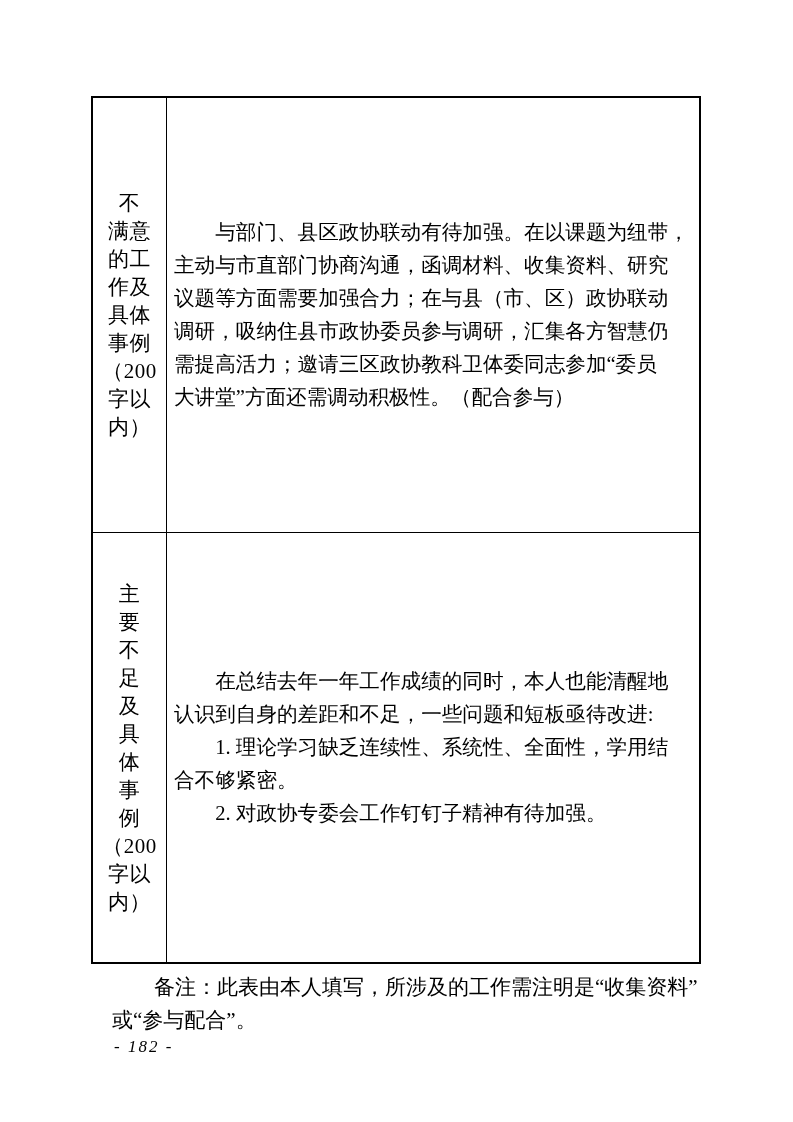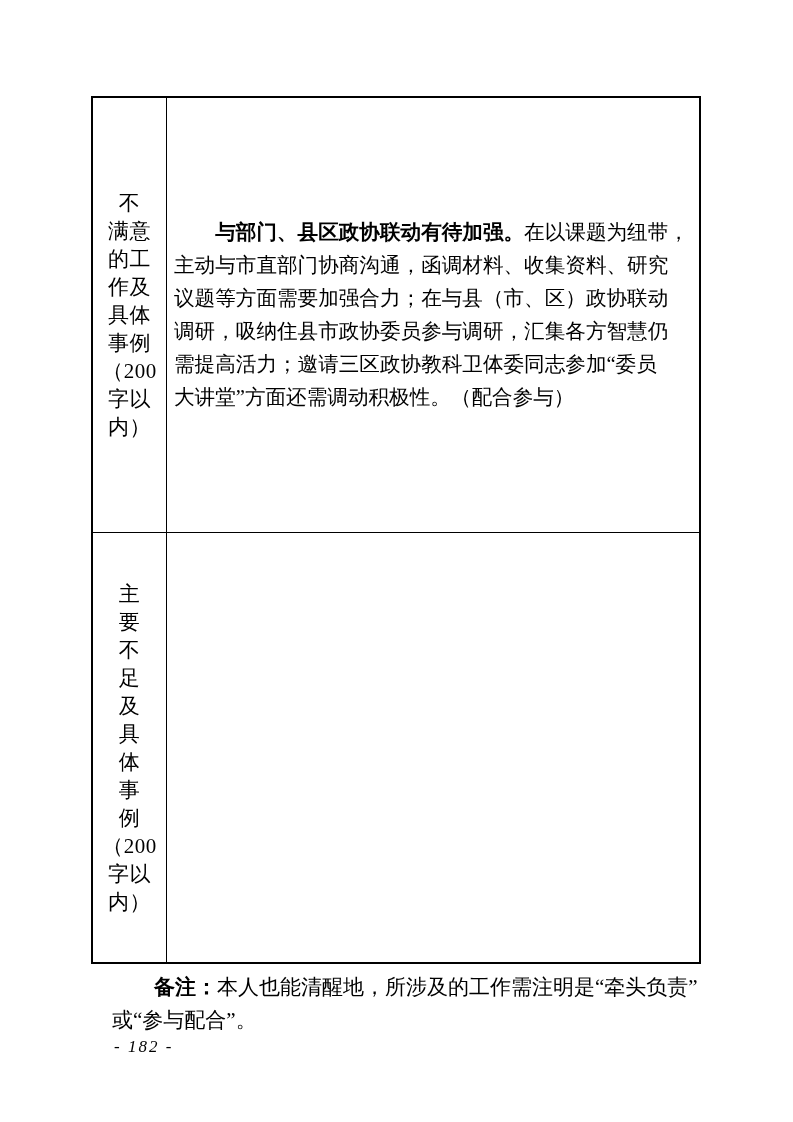--- a/index.html
+++ b/index.html
@@ -39,21 +39,21 @@
     letter-spacing: 0.5px;
   }
   .content-cell { align-items: center; }
   .content-text {
     white-space: pre-wrap;
     font-size: 20.6px;
     line-height: 33px;
     padding: 0 4px 0 7px;
     text-align: left;
   }
-  .bold { font-weight: bold; }
+  .bold { font-weight: normal; }
   .note-block {
     position: absolute;
     left: 112px;
     top: 971px;
     width: 660px;
     font-size: 21px;
     line-height: 33px;
     white-space: pre-wrap;
   }
   .page-number {
@@ -99,19 +99,26 @@
 及
 具
 体
 事
 例
 （200
 字以
 内）</div>
   </div>
 
+  <div class="cell content-cell">
+    <div class="content-text">　　在总结去年一年工作成绩的同时，本人也能清醒地
+认识到自身的差距和不足，一些问题和短板亟待改进:
+　　1. 理论学习缺乏连续性、系统性、全面性，学用结
+合不够紧密。
+　　2. 对政协专委会工作钉钉子精神有待加强。</div>
+  </div>
 
 </div>
 
-<div class="note-block"><span class="bold">　　备注：</span><span>本人也能清醒地，所涉及的工作需注明是“牵头负责”
+<div class="note-block"><span class="bold">　　备注：</span><span>此表由本人填写，所涉及的工作需注明是“收集资料”
 或“参与配合”。</span></div>
 
 <div class="page-number">- 182 -</div>
 
 </body></html>

